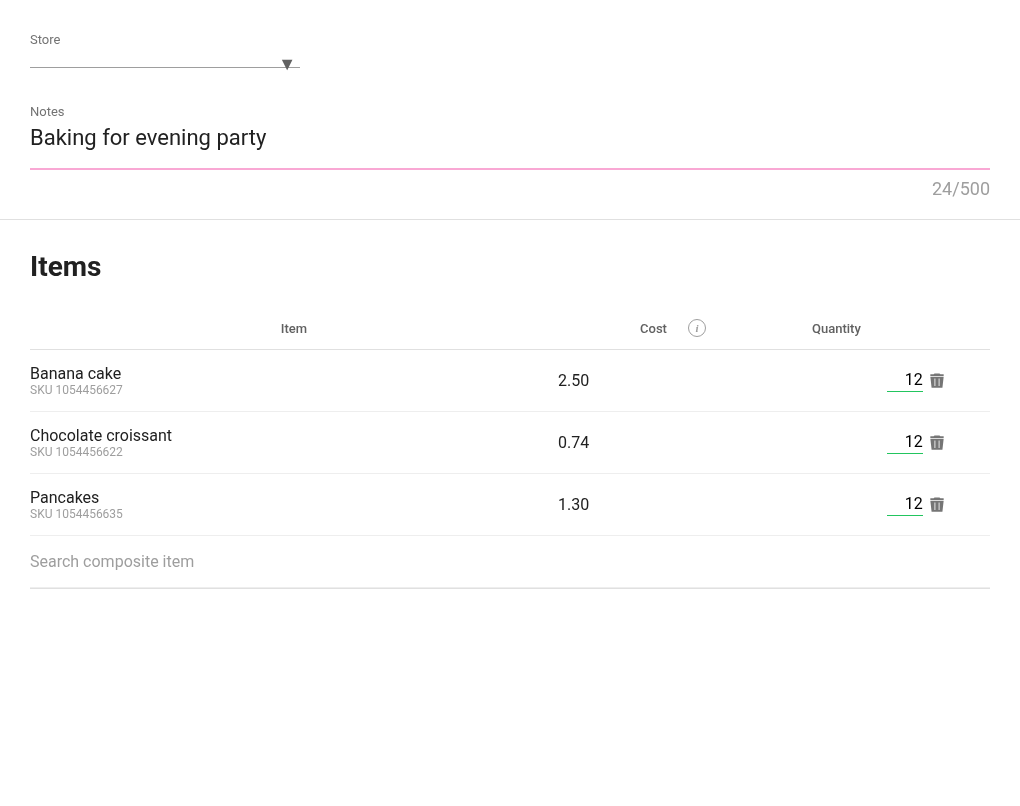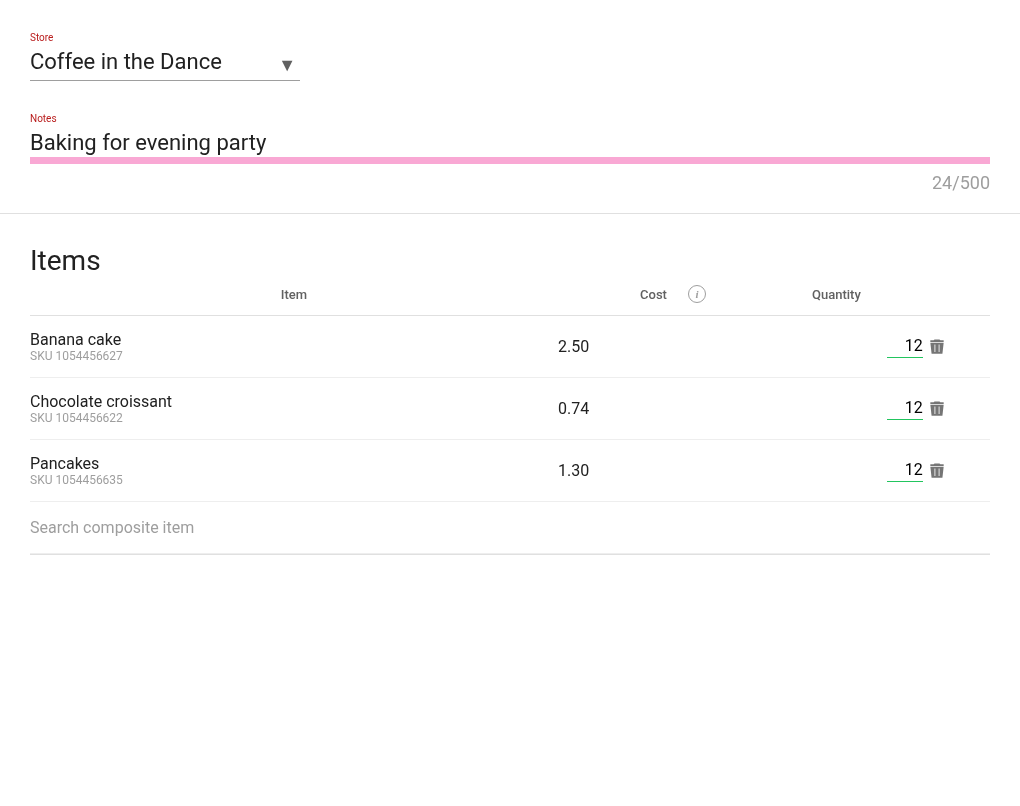--- a/index.html
+++ b/index.html
@@ -15,22 +15,22 @@
       width: 1020px;
       min-height: 806px;
     }
 
     .top-section {
       padding: 32px 30px 20px 30px;
       border-bottom: 1px solid #e0e0e0;
     }
 
     .field-label {
-      font-size: 10px;
-      color: #b91c1c;
+      font-size: 13px;
+      color: #737373;
       margin-bottom: 6px;
     }
 
     .store-field-wrapper {
       position: relative;
       display: inline-block;
       width: 270px;
       border-bottom: 1px solid #9e9e9e;
       padding-bottom: 6px;
       cursor: pointer;
@@ -49,22 +49,22 @@
       transform: translateY(-50%);
       color: #616161;
       font-size: 18px;
     }
 
     .notes-section {
       margin-top: 32px;
     }
 
     .notes-input-wrapper {
-      border-bottom: 7px solid #f9a8d4;
-      padding-bottom: 2px;
+      border-bottom: 2px solid #f9a8d4;
+      padding-bottom: 18px;
     }
 
     .notes-input {
       width: 100%;
       font-size: 22px;
       color: #212121;
       border: none;
       outline: none;
       background: transparent;
       font-family: inherit;
@@ -76,22 +76,23 @@
       color: #9e9e9e;
       margin-top: 8px;
     }
 
     .items-section {
       padding: 30px 30px 0 30px;
     }
 
     .items-title {
       font-size: 28px;
-      font-weight: 400;
-      color: #212121;
+      font-weight: 700;
+      color: #212121;
+      margin-bottom: 28px;
     }
 
     .items-table {
       width: 100%;
       border-collapse: collapse;
     }
 
     .items-table thead tr {
       border-bottom: 1px solid #e0e0e0;
     }
@@ -218,21 +219,20 @@
       border-bottom: 1px solid #e0e0e0;
       padding: 0;
     }
   </style>
 </head>
 <body>
 
 <div class="top-section">
   <div class="field-label">Store</div>
   <div class="store-field-wrapper">
-    <span class="store-value">Coffee in the Dance</span>
     <span class="dropdown-arrow">▼</span>
   </div>
 
   <div class="notes-section">
     <div class="field-label">Notes</div>
     <div class="notes-input-wrapper">
       <input class="notes-input" type="text" value="Baking for evening party" style="">
     </div>
     <div class="char-count">24/500</div>
   </div>

